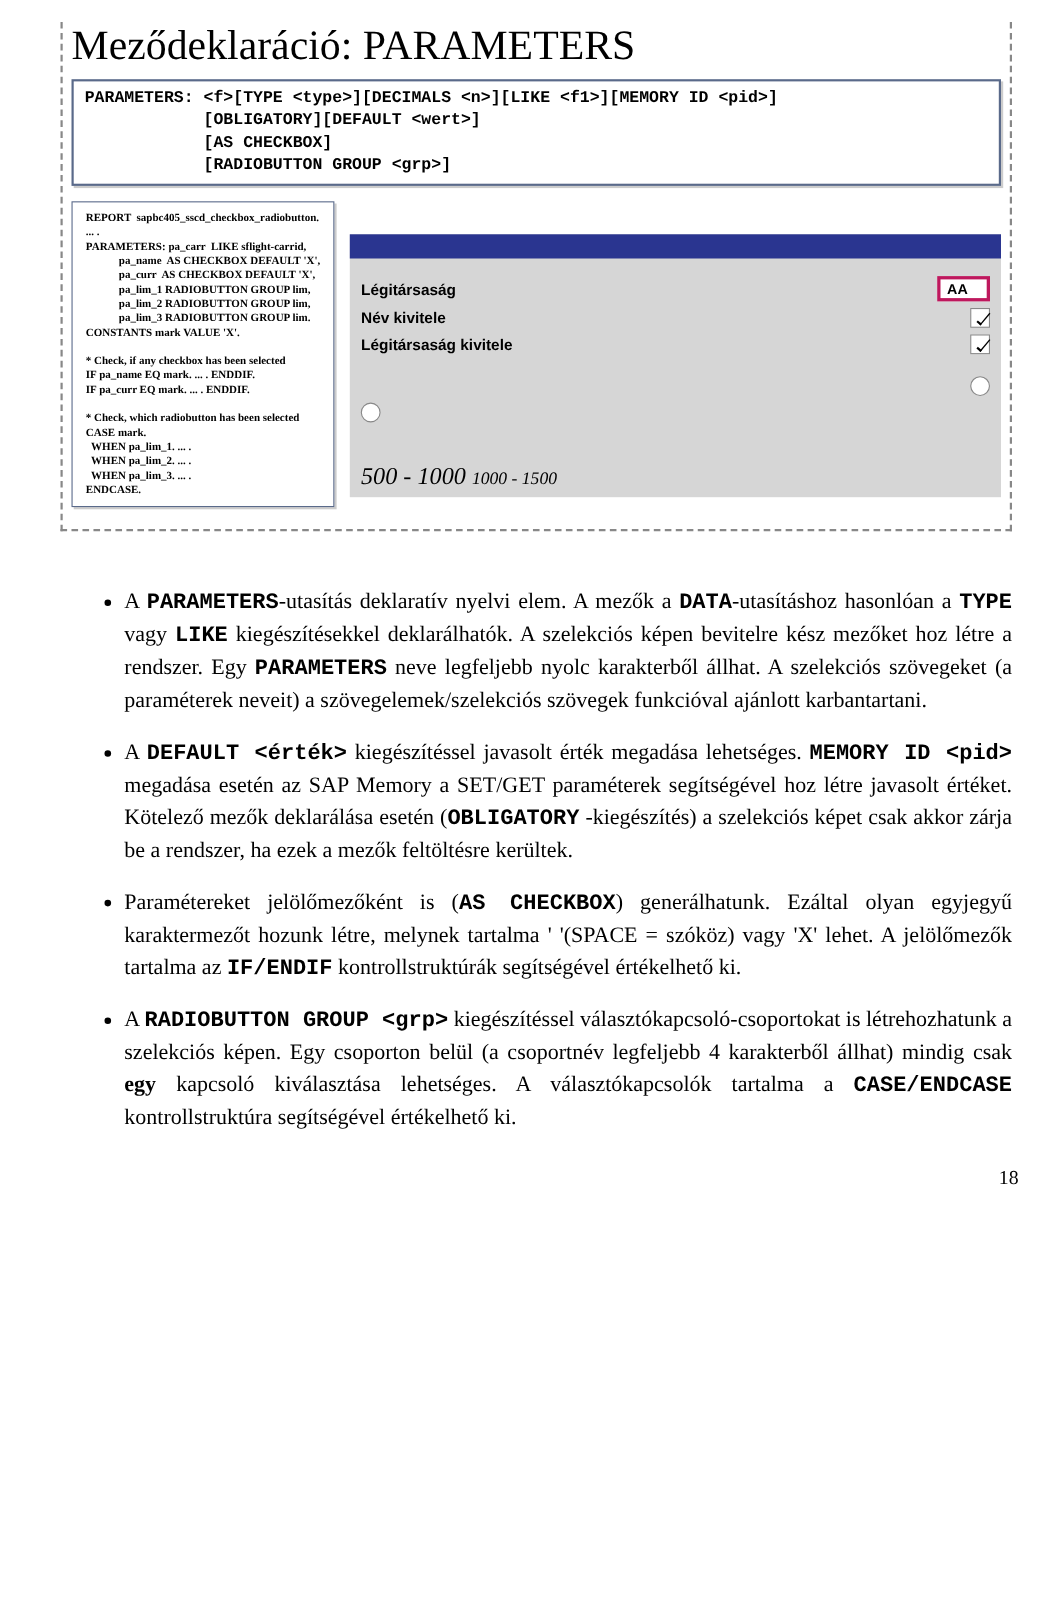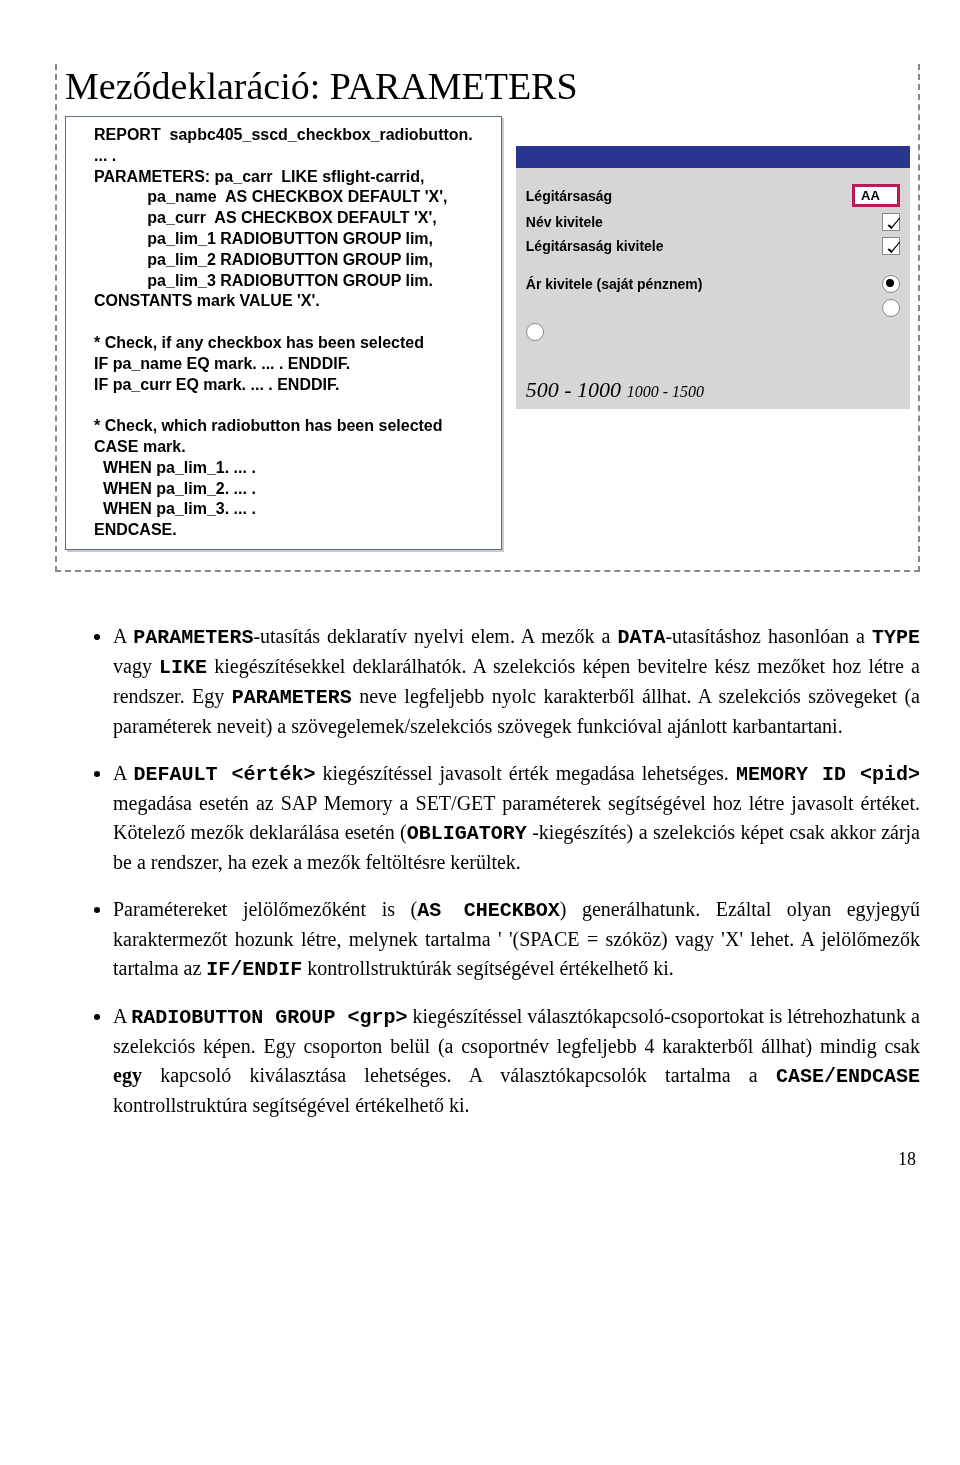--- a/index.html
+++ b/index.html
@@ -14,21 +14,20 @@
     position: relative;
     width: 960px;
     padding: 20px 40px 40px 55px;
     box-sizing: border-box;
   }
   .dotted-frame {
     border: 2px dashed #888;
     border-top: none;
     padding: 0 8px 20px 8px;
     position: relative;
-    margin-top: 44px;
   }
   .title {
     font-size: 38px;
     font-weight: normal;
     margin: 0 0 8px 0;
     font-family: "Times New Roman", Times, serif;
   }
   .syntax-box {
     border: 2px solid #5a6a8a;
     background: #fff;
@@ -42,26 +41,26 @@
     margin-bottom: 14px;
   }
   .two-col {
     display: flex;
     gap: 14px;
     align-items: flex-start;
   }
   .code-box {
     border: 1.5px solid #5a6a8a;
     background: #fff;
-    font-family: Liberation Sans, sans-serif;
-    font-weight: bold;
-    font-size: 16px;
+    font-family: Liberation Serif, serif;
+    font-weight: bold;
+    font-size: 10px;
     line-height: 1.3;
     white-space: pre;
-    padding: 8px 28px;
+    padding: 8px 12px;
     box-shadow: 2px 2px 0 #ccc;
     flex: 0 0 auto;
   }
   .sap-panel {
     flex: 1;
     margin-top: 30px;
     background: #d6d6d6;
     padding: 0;
     box-sizing: border-box;
     font-family: Arial, sans-serif;
@@ -136,33 +135,37 @@
   ul.body-list > li {
     font-size: 20px;
     line-height: 1.45;
     margin-bottom: 18px;
     text-align: justify;
     margin-left: 28px;
   }
   .mono { font-family: "Courier New", monospace; font-weight: bold; }
   .pagenum {
     position: absolute;
-    right: 44px;
+    right: 34px;
     bottom: 8px;
     font-size: 18px;
     text-align: center;
   }
 </style>
 </head>
 <body>
 
 <div class="page">
   <div class="dotted-frame">
     <h1 class="title">Meződeklaráció: PARAMETERS</h1>
 
+    <div class="syntax-box">PARAMETERS: &lt;f&gt;[TYPE &lt;type&gt;][DECIMALS &lt;n&gt;][LIKE &lt;f1&gt;][MEMORY ID &lt;pid&gt;]
+            [OBLIGATORY][DEFAULT &lt;wert&gt;]
+            [AS CHECKBOX]
+            [RADIOBUTTON GROUP &lt;grp&gt;]</div>
 
     <div class="two-col">
       <div class="code-box">REPORT  sapbc405_sscd_checkbox_radiobutton.
 ... .
 PARAMETERS: pa_carr  LIKE sflight-carrid,
             pa_name  AS CHECKBOX DEFAULT 'X',
             pa_curr  AS CHECKBOX DEFAULT 'X',
             pa_lim_1 RADIOBUTTON GROUP lim,
             pa_lim_2 RADIOBUTTON GROUP lim,
             pa_lim_3 RADIOBUTTON GROUP lim.
@@ -188,24 +191,20 @@
           </div>
           <div class="sap-row">
             <span class="lbl">Név kivitele</span>
             <span class="sap-check"></span>
           </div>
           <div class="sap-row">
             <span class="lbl">Légitársaság kivitele</span>
             <span class="sap-check"></span>
           </div>
           <div style="height:8px"></div>
-          <div class="sap-row">
-            <span class="lbl">Ár kivitele (saját pénznem)</span>
-            <span class="sap-radio sel"></span>
-          </div>
           <div class="sap-row" style="justify-content:flex-end">
             <span class="sap-radio"></span>
           </div>
           <div class="sap-row">
             <span class="sap-radio"></span>
           </div>
         </div>
         <div class="footnote" style="padding:0 10px 6px 10px;">
           <span>500 - 1000 </span><span class="sm">1000 - 1500</span>
         </div>

